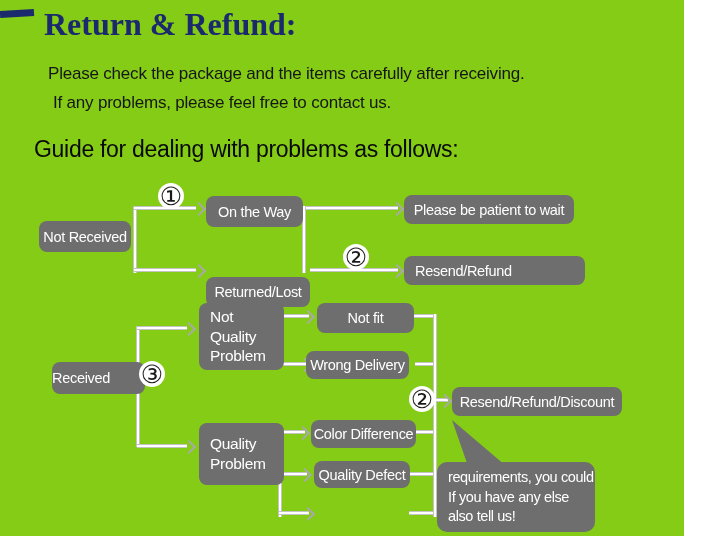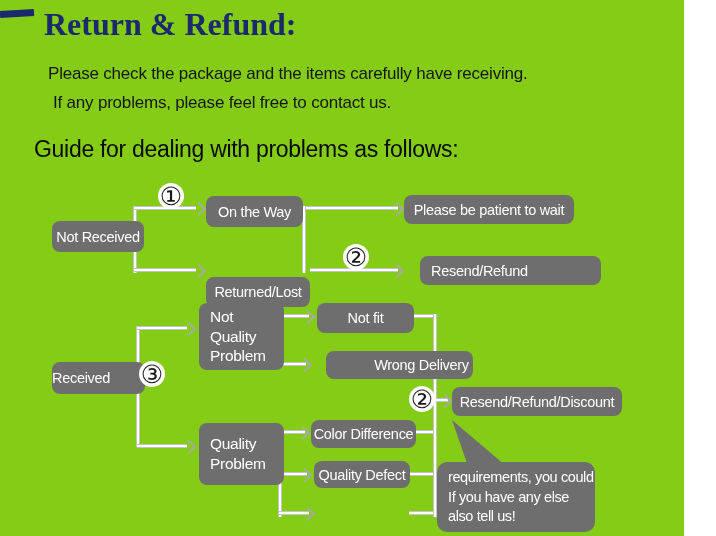--- a/index.html
+++ b/index.html
@@ -42,41 +42,41 @@
           font-size:14.5px;line-height:1.35;letter-spacing:-0.4px;white-space:nowrap;z-index:3;}
   .tail{position:absolute;left:440px;top:418px;z-index:2;}
 </style>
 </head>
 <body>
 
 <div class="canvas">
 
   <div class="corner-mark"></div>
   <div class="title">Return &amp; Refund:</div>
-  <div class="intro1">Please check the package and the items carefully have receiving.</div>
+  <div class="intro1">Please check the package and the items carefully after receiving.</div>
   <div class="intro2">If any problems, please feel free to contact us.</div>
   <div class="guide">Guide for dealing with problems as follows:</div>
 
   <div class="vline" style="left:133px;top:206px;height:67px;"></div>
   <div class="hline" style="left:134px;top:206px;width:62px;"></div>
   <div class="chev" style="left:194px;top:204px;"></div>
   <div class="hline" style="left:134px;top:268px;width:62px;"></div>
   <div class="chev" style="left:194px;top:266px;"></div>
 
   <div class="hline" style="left:303px;top:206px;width:95px;"></div>
   <div class="chev" style="left:392px;top:204px;"></div>
   <div class="vline" style="left:302px;top:206px;height:67px;"></div>
   <div class="hline" style="left:310px;top:268px;width:88px;"></div>
   <div class="chev" style="left:392px;top:266px;"></div>
 
-  <div class="box" style="left:52px;top:221px;width:92px;height:31px;">Not Received</div>
+  <div class="box" style="left:39px;top:221px;width:92px;height:31px;">Not Received</div>
   <div class="box" style="left:206px;top:196px;width:97px;height:31px;">On the Way</div>
   <div class="box" style="left:404px;top:195px;width:170px;height:29px;">Please be patient to wait</div>
   <div class="box" style="left:206px;top:256px;width:104px;height:30px;margin-top:21px;">Returned/Lost</div>
-  <div class="box left" style="left:404px;top:256px;width:170px;height:29px;padding-left:11px;margin-left:16px;">Resend/Refund</div>
+  <div class="box left" style="left:404px;top:256px;width:170px;height:29px;padding-left:11px;">Resend/Refund</div>
 
   <div class="circ" style="left:158px;top:183px;">①</div>
   <div class="circ" style="left:343px;top:244px;">②</div>
 
   <div class="vline" style="left:136px;top:326px;height:121px;"></div>
   <div class="hline" style="left:137px;top:326px;width:50px;"></div>
   <div class="chev" style="left:184px;top:324px;"></div>
   <div class="hline" style="left:137px;top:444px;width:50px;"></div>
   <div class="chev" style="left:184px;top:442px;"></div>
 
@@ -105,21 +105,21 @@
 
   <div class="box left" style="left:52px;top:362px;width:93px;height:32px;padding-left:0;">Received</div>
 
   <div class="multi" style="left:199px;top:303px;width:74px;height:67px;">
     <div>Not</div>
     <div>Quality</div>
     <div>Problem</div>
   </div>
 
   <div class="box" style="left:317px;top:303px;width:97px;height:30px;">Not fit</div>
-  <div class="box" style="left:326px;top:351px;width:103px;height:28px;padding-left:44px;">Wrong Delivery</div>
+  <div class="box" style="left:306px;top:351px;width:103px;height:28px;">Wrong Delivery</div>
 
   <div class="multi" style="left:199px;top:423px;width:74px;height:62px;">
     <div>Quality</div>
     <div>Problem</div>
   </div>
 
   <div class="box" style="left:311px;top:420px;width:105px;height:28px;">Color Difference</div>
   <div class="box" style="left:314px;top:461px;width:96px;height:27px;">Quality Defect</div>
 
   <div class="box" style="left:452px;top:387px;width:170px;height:29px;">Resend/Refund/Discount</div>

